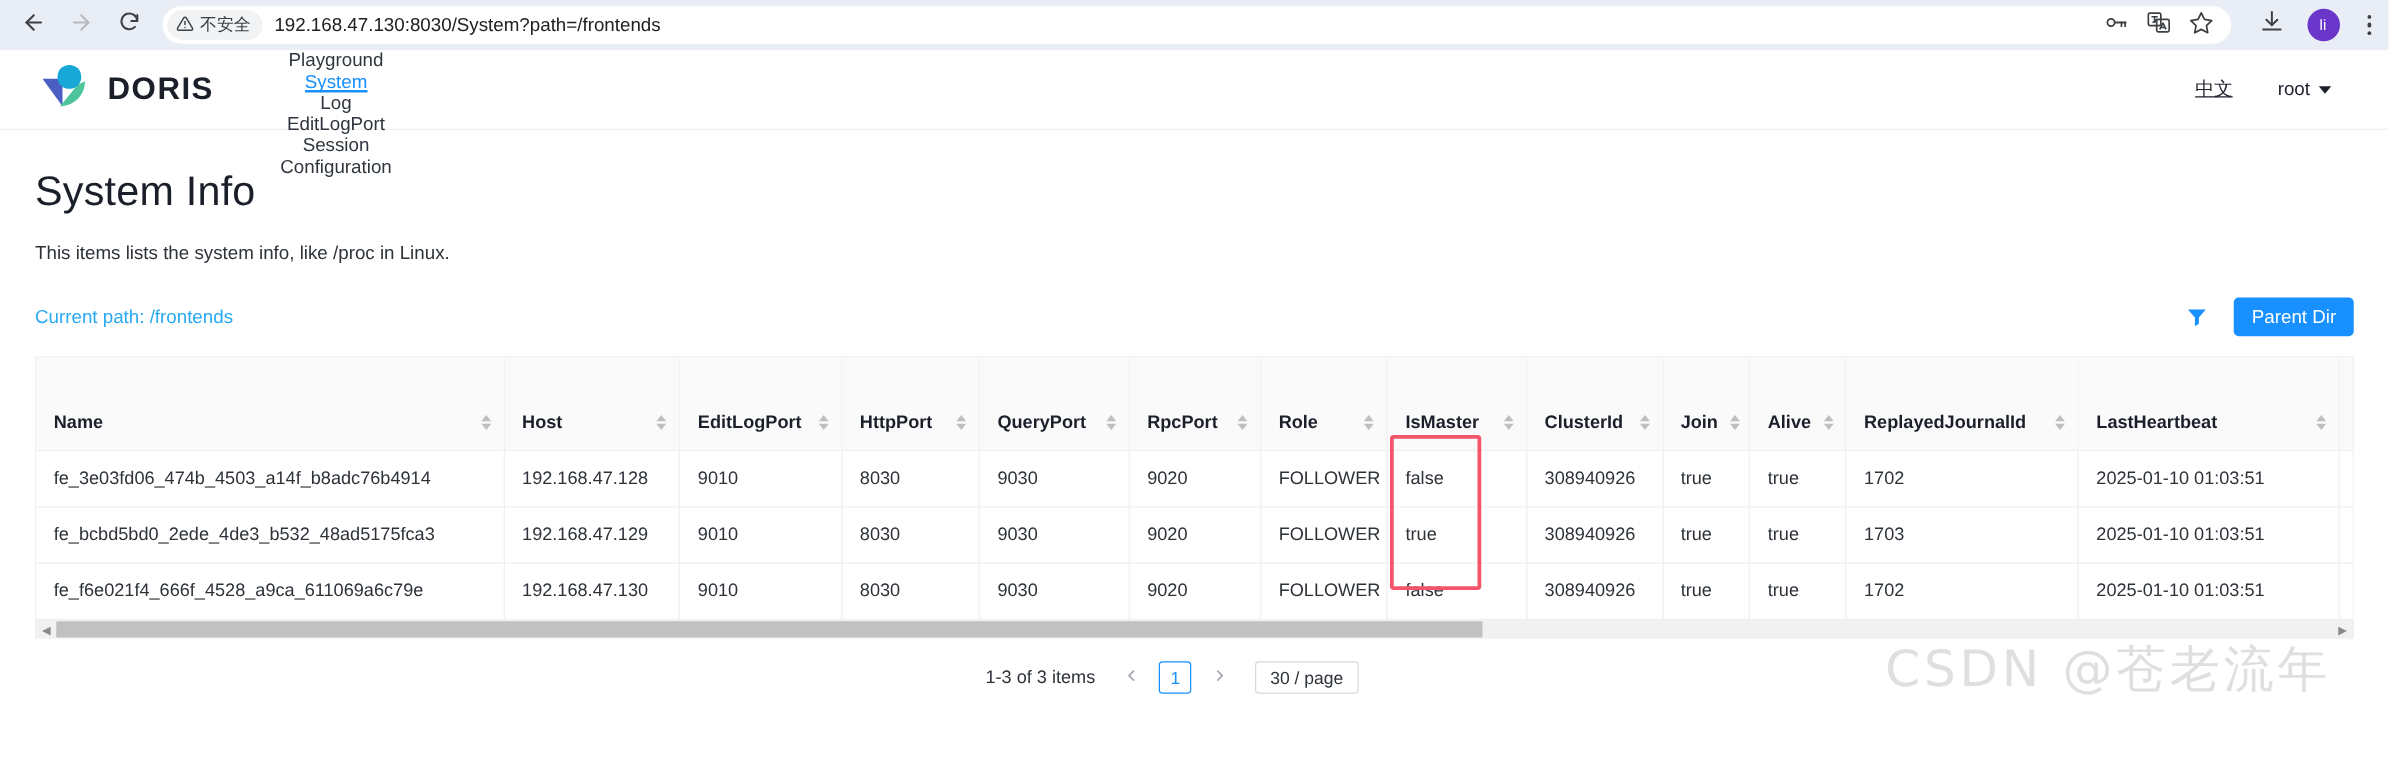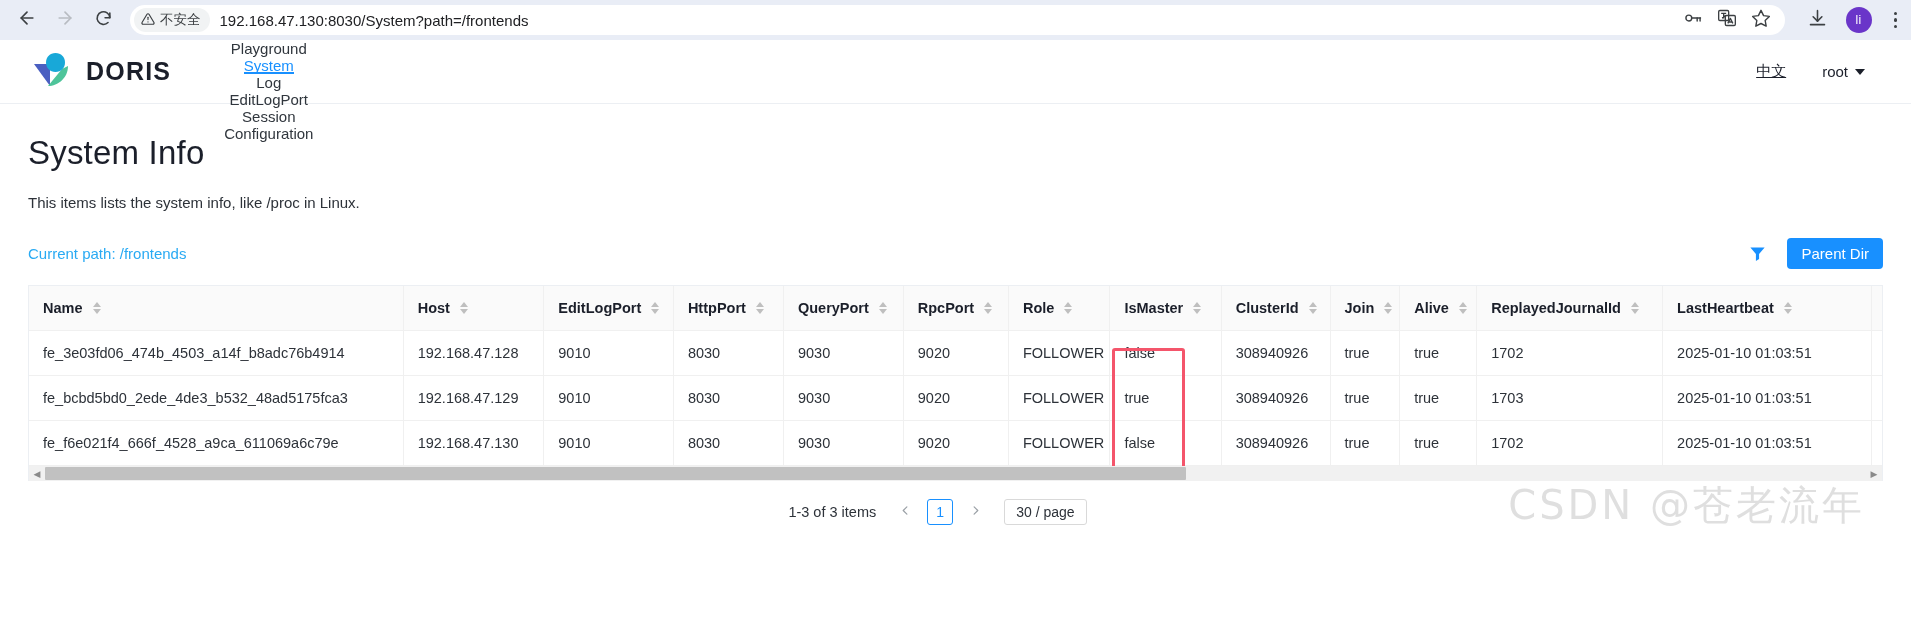--- a/index.html
+++ b/index.html
@@ -162,21 +162,21 @@
     font-size: 14.5px;
     font-weight: bold;
     color: #1b1f2a;
     text-align: left;
     padding: 14px 10px 14px 14px;
     border-bottom: 1px solid #f0f0f0;
     border-right: 1px solid #f0f0f0;
     white-space: nowrap;
     position: relative;
   }
-  thead th .th-inner { display: flex; align-items: center; gap: 10px; }
+  thead th .th-inner { display: flex; align-items: center; justify-content: space-between; gap: 10px; margin-top: 30px; }
   .sorter { display: inline-flex; flex-direction: column; gap: 2px; flex: 0 0 auto; }
   .sorter i {
     width: 0; height: 0;
     border-left: 4px solid transparent;
     border-right: 4px solid transparent;
     display: block;
   }
   .sorter i.up { border-bottom: 5px solid #bfbfbf; }
   .sorter i.down { border-top: 5px solid #bfbfbf; }
   tbody td {

